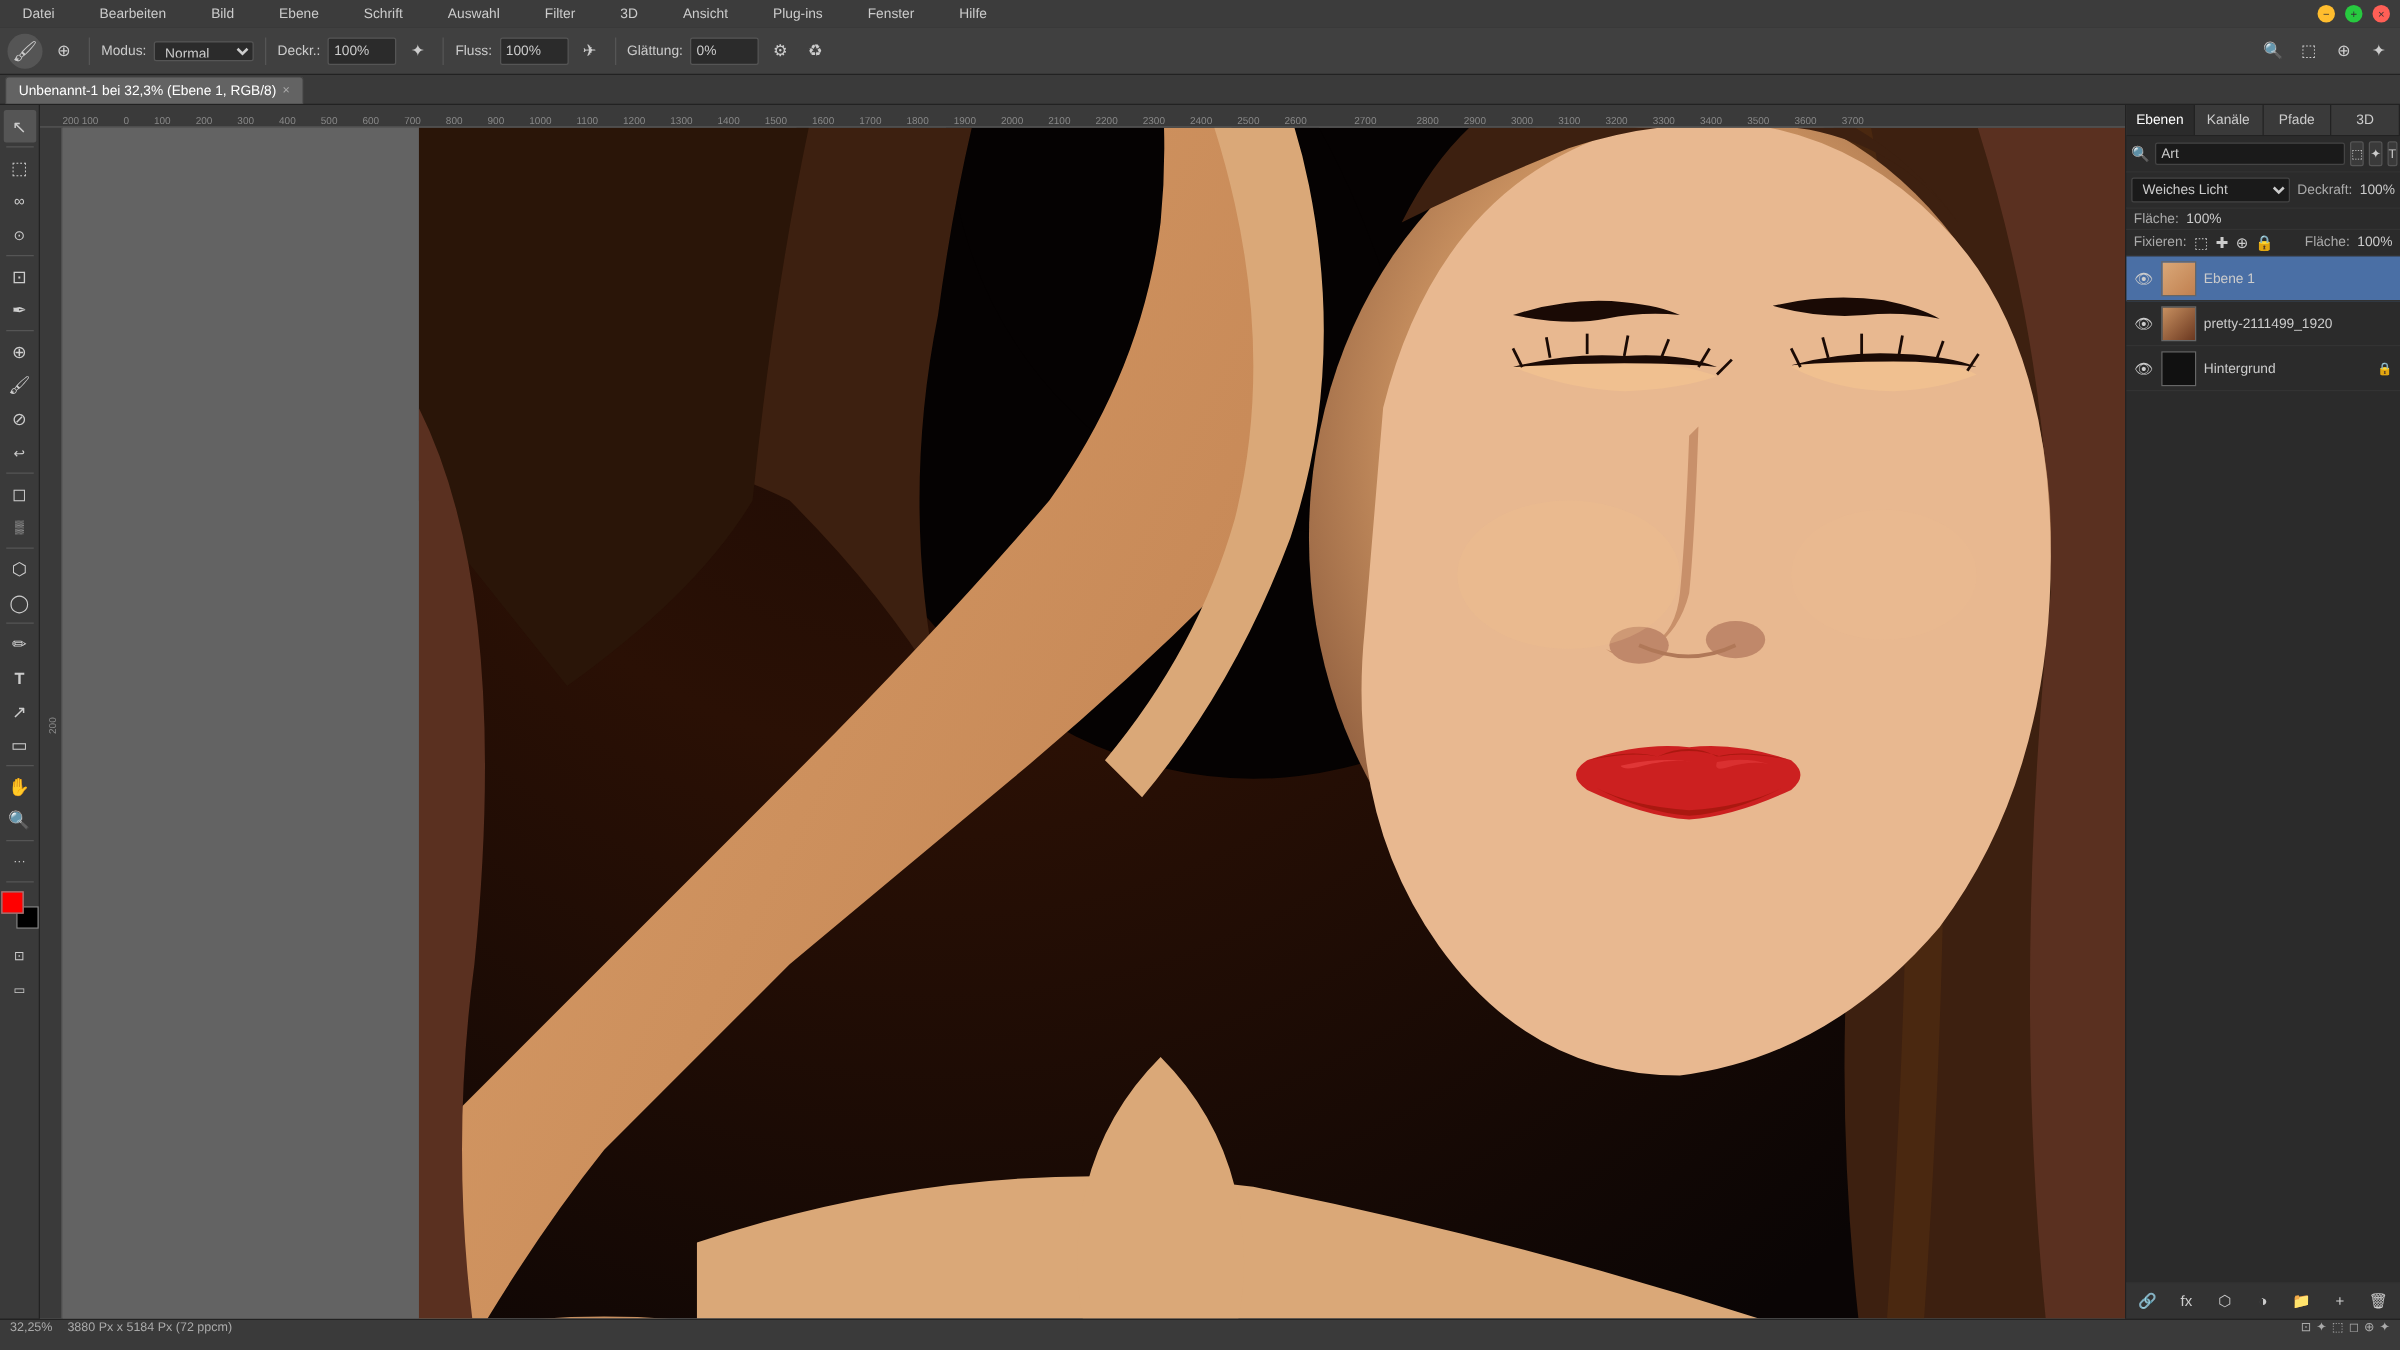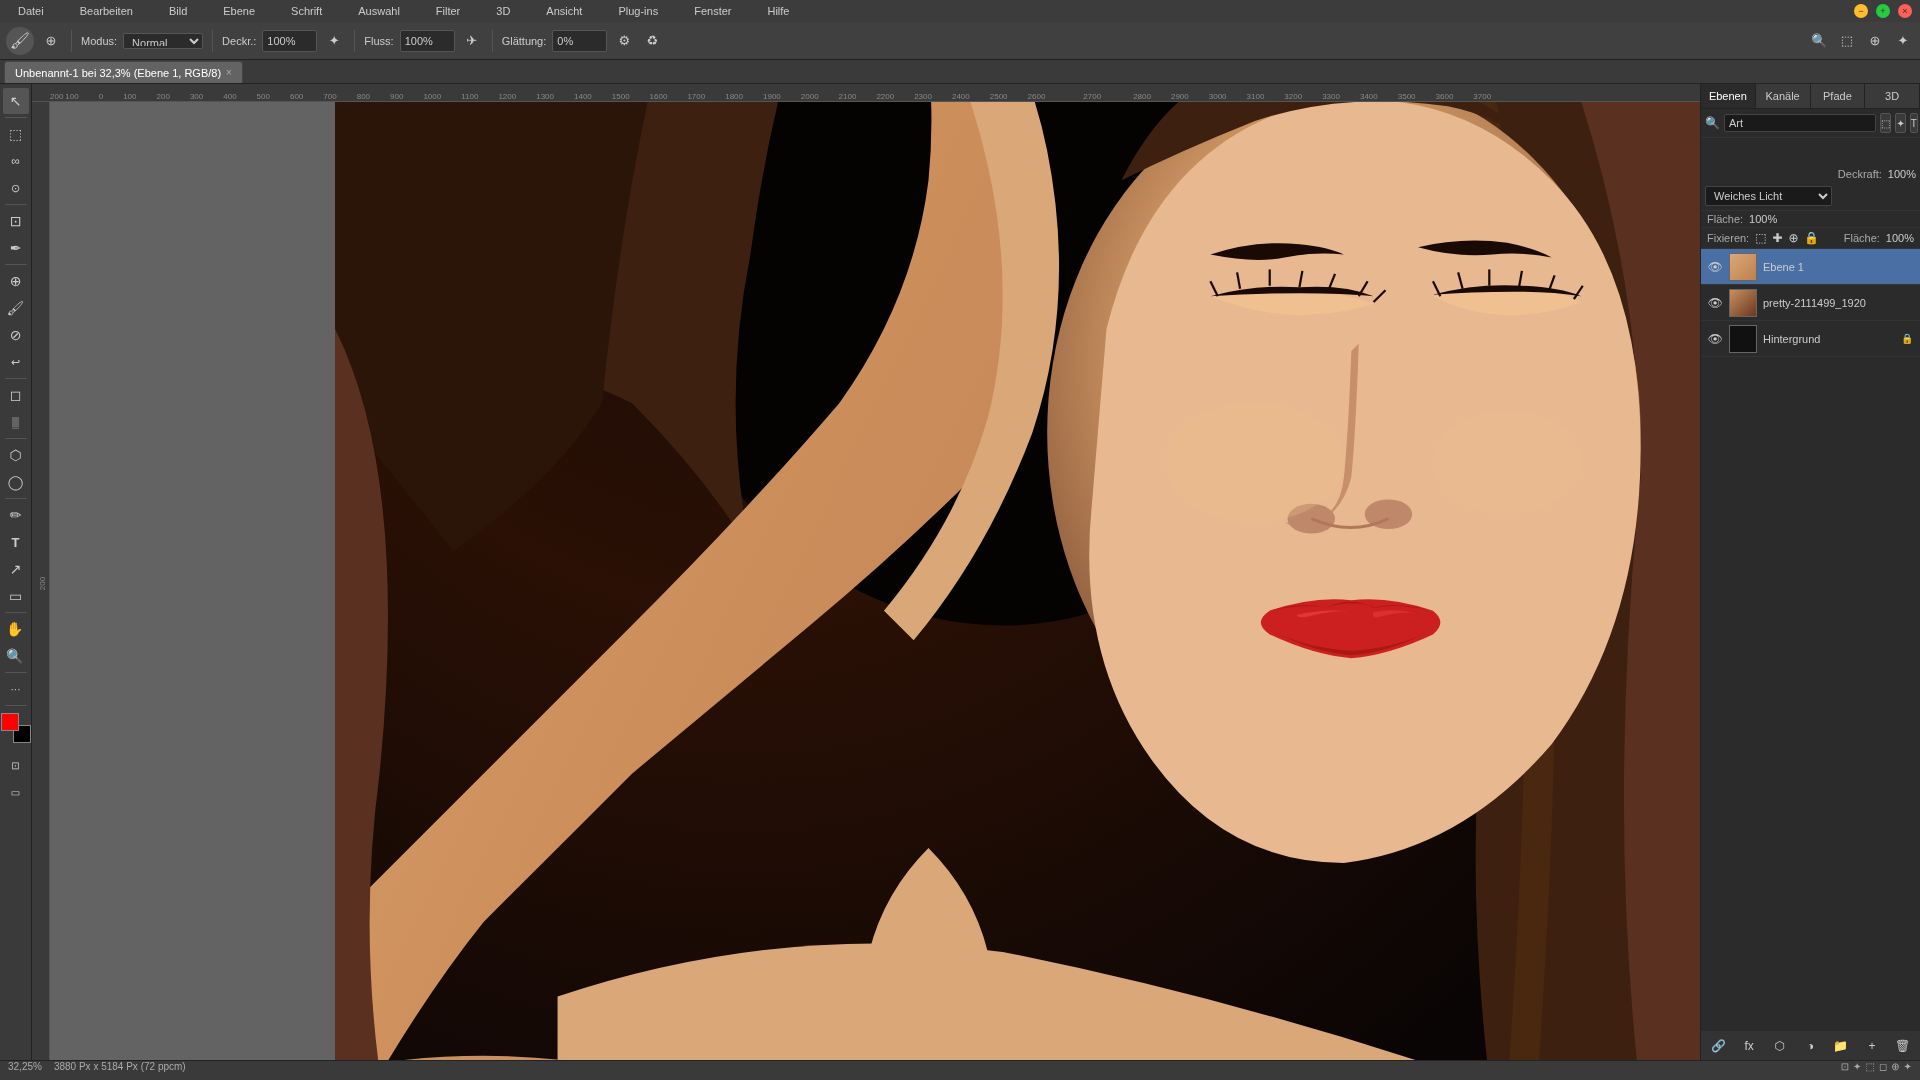--- a/index.html
+++ b/index.html
@@ -55,40 +55,40 @@
     .panel-tab.active { background: #2b2b2b; color: #fff; }
     
     #layers-panel { flex: 1; display: flex; flex-direction: column; }
     #layers-search { display: flex; align-items: center; padding: 4px; gap: 4px; border-bottom: 1px solid #333; }
     .search-icon { font-size: 12px; color: #aaa; }
     .layers-search-input { flex: 1; background: #1a1a1a; border: 1px solid #444; color: #ccc; font-size: 11px; padding: 2px 4px; border-radius: 2px; }
     .kind-btn { width: 20px; height: 20px; background: #3a3a3a; border: 1px solid #555; border-radius: 2px; color: #ccc; font-size: 10px; display: flex; align-items: center; justify-content: center; cursor: pointer; }
     
     #layers-options { display: flex; align-items: center; padding: 4px; gap: 6px; border-bottom: 1px solid #333; }
     .layer-option-label { color: #aaa; font-size: 11px; }
-    .layer-option-select { background: #1a1a1a; border: 1px solid #444; color: #ccc; font-size: 11px; padding: 2px 4px; border-radius: 2px; flex: 1; margin-top: 44px; }
+    .layer-option-select { background: #1a1a1a; border: 1px solid #444; color: #ccc; font-size: 11px; padding: 2px 4px; border-radius: 2px; flex: 1; }
     .layer-option-pct { color: #ccc; font-size: 11px; }
 
     #layers-lock { display: flex; align-items: center; padding: 3px 6px; gap: 6px; border-bottom: 1px solid #333; }
     .lock-label { color: #aaa; font-size: 11px; }
     .lock-icon { font-size: 12px; color: #ccc; cursor: pointer; }
 
     #layers-list { flex: 1; overflow-y: auto; }
     .layer-item { display: flex; align-items: center; height: 36px; padding: 0 6px; gap: 6px; border-bottom: 1px solid #333; cursor: pointer; }
     .layer-item.active { background: #4a6fa5; }
     .layer-visibility { width: 16px; height: 16px; display: flex; align-items: center; justify-content: center; font-size: 12px; cursor: pointer; }
     .layer-thumb { width: 28px; height: 28px; background: #555; border: 1px solid #666; flex-shrink: 0; position: relative; overflow: hidden; }
     .layer-name { flex: 1; font-size: 11px; color: #ccc; }
     .layer-lock { font-size: 10px; color: #aaa; }
 
     #layers-footer { display: flex; align-items: center; padding: 4px; gap: 4px; border-top: 1px solid #333; background: #333; }
     .footer-btn { flex: 1; height: 20px; display: flex; align-items: center; justify-content: center; font-size: 12px; color: #ccc; cursor: pointer; border-radius: 2px; }
 
     
-    #statusbar { height: 20px; background: #3a3a3a; display: flex; align-items: flex-start; padding: 0 8px; flex-shrink: 0; border-top: 1px solid #222; gap: 12px; }
+    #statusbar { height: 20px; background: #3a3a3a; display: flex; align-items: flex-end; padding: 12px 8px; flex-shrink: 0; border-top: 1px solid #222; gap: 12px; }
     .status-text { font-size: 10px; color: #aaa; }
   </style>
 </head>
 <body>
 
 <div id="titlebar">
   <div id="titlebar-left">
     <span class="menu-item">Datei</span>
     <span class="menu-item">Bearbeiten</span>
     <span class="menu-item">Bild</span>

